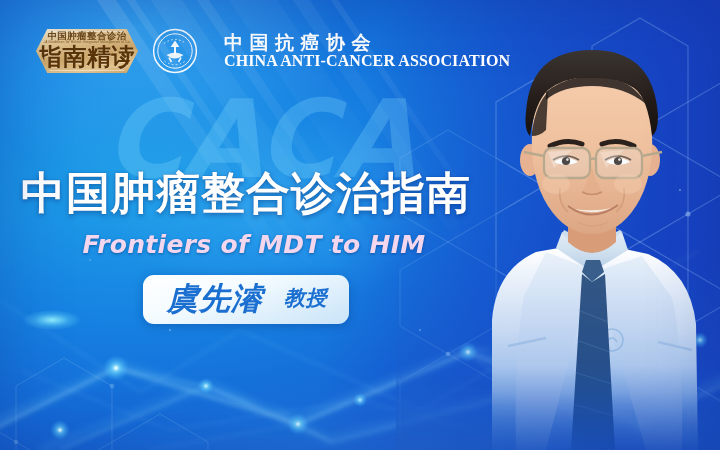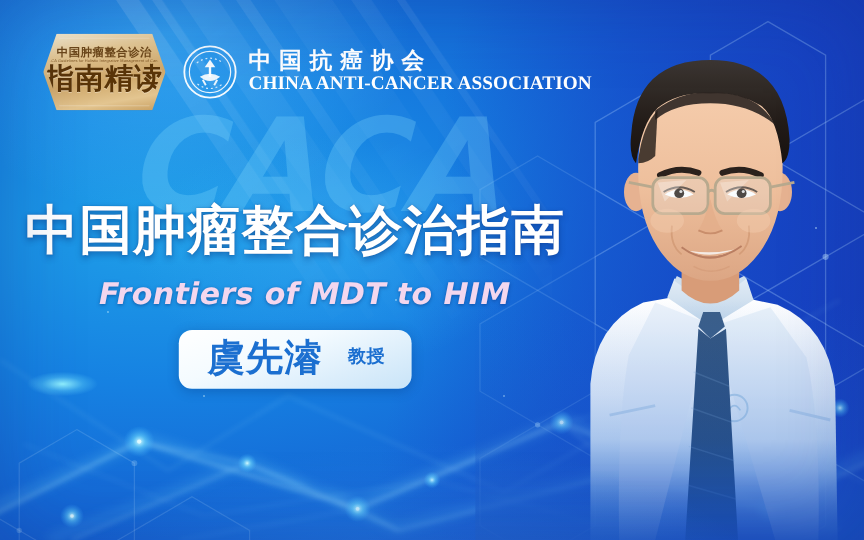--- a/index.html
+++ b/index.html
@@ -95,21 +95,21 @@
     left: 36px;
     top: 28px;
     display: flex;
     align-items: center;
     gap: 14px;
     z-index: 14;
   }
   .badge {
     position: relative;
     width: 102px;
-    height: 64px;
+    height: 44px;
     display: flex;
     flex-direction: column;
     align-items: center;
     justify-content: center;
     background: linear-gradient(170deg, #fbf0d4 0%, #e6c994 26%, #cfa86a 58%, #e3c590 82%, #c79d5e 100%);
     clip-path: polygon(11% 0%, 89% 0%, 100% 50%, 89% 100%, 11% 100%, 0% 50%);
     box-shadow: 0 1px 4px rgba(10,40,110,0.35);
   }
   .badge-inner {
     width: 92%;
@@ -145,21 +145,21 @@
     letter-spacing: 0.6px;
     line-height: 1.05;
     white-space: nowrap;
     text-shadow: 0 1px 0 rgba(255,255,255,0.35);
     font-family: Liberation Mono, monospace;
   }
 
   .caca-logo {
     display: flex;
     align-items: center;
-    gap: 9px;
+    gap: 26px;
   }
   .emblem { width: 46px; height: 46px; flex: 0 0 auto; }
   .caca-text { display: flex; flex-direction: column; gap: 1px; }
   .caca-cn {
     font-size: 19px;
     font-weight: 700;
     color: #ffffff;
     letter-spacing: 6.5px;
     line-height: 1.05;
     white-space: nowrap;
@@ -229,34 +229,35 @@
   }
   .namepill {
     position: relative;
     display: inline-flex;
     align-items: center;
     gap: 21px;
     padding: 6px 22px 8px 24px;
     border-radius: 11px 11px 11px 11px;
     background: linear-gradient(160deg, #ffffff 0%, #f4fbff 38%, #dceefb 72%, #c9e4f8 100%);
     box-shadow: 0 2px 10px rgba(8,40,110,0.30);
+    font-style: italic;
   }
   .name-cn {
     font-family: "DejaVu Sans", sans-serif;
     font-weight: 700;
     font-size: 31px;
     line-height: 1.12;
     color: #1b6fd0;
     letter-spacing: 1px;
     white-space: nowrap;
   }
   .name-title {
     font-family: "DejaVu Sans", sans-serif;
     font-weight: 700;
-    font-size: 15px;
+    font-size: 21px;
     color: #1b6fd0;
     letter-spacing: 0.5px;
     white-space: nowrap;
     padding-bottom: 2px;
   }
   .pill-spark {
     position: absolute;
     left: 14px;
     bottom: -9px;
     width: 76px;

